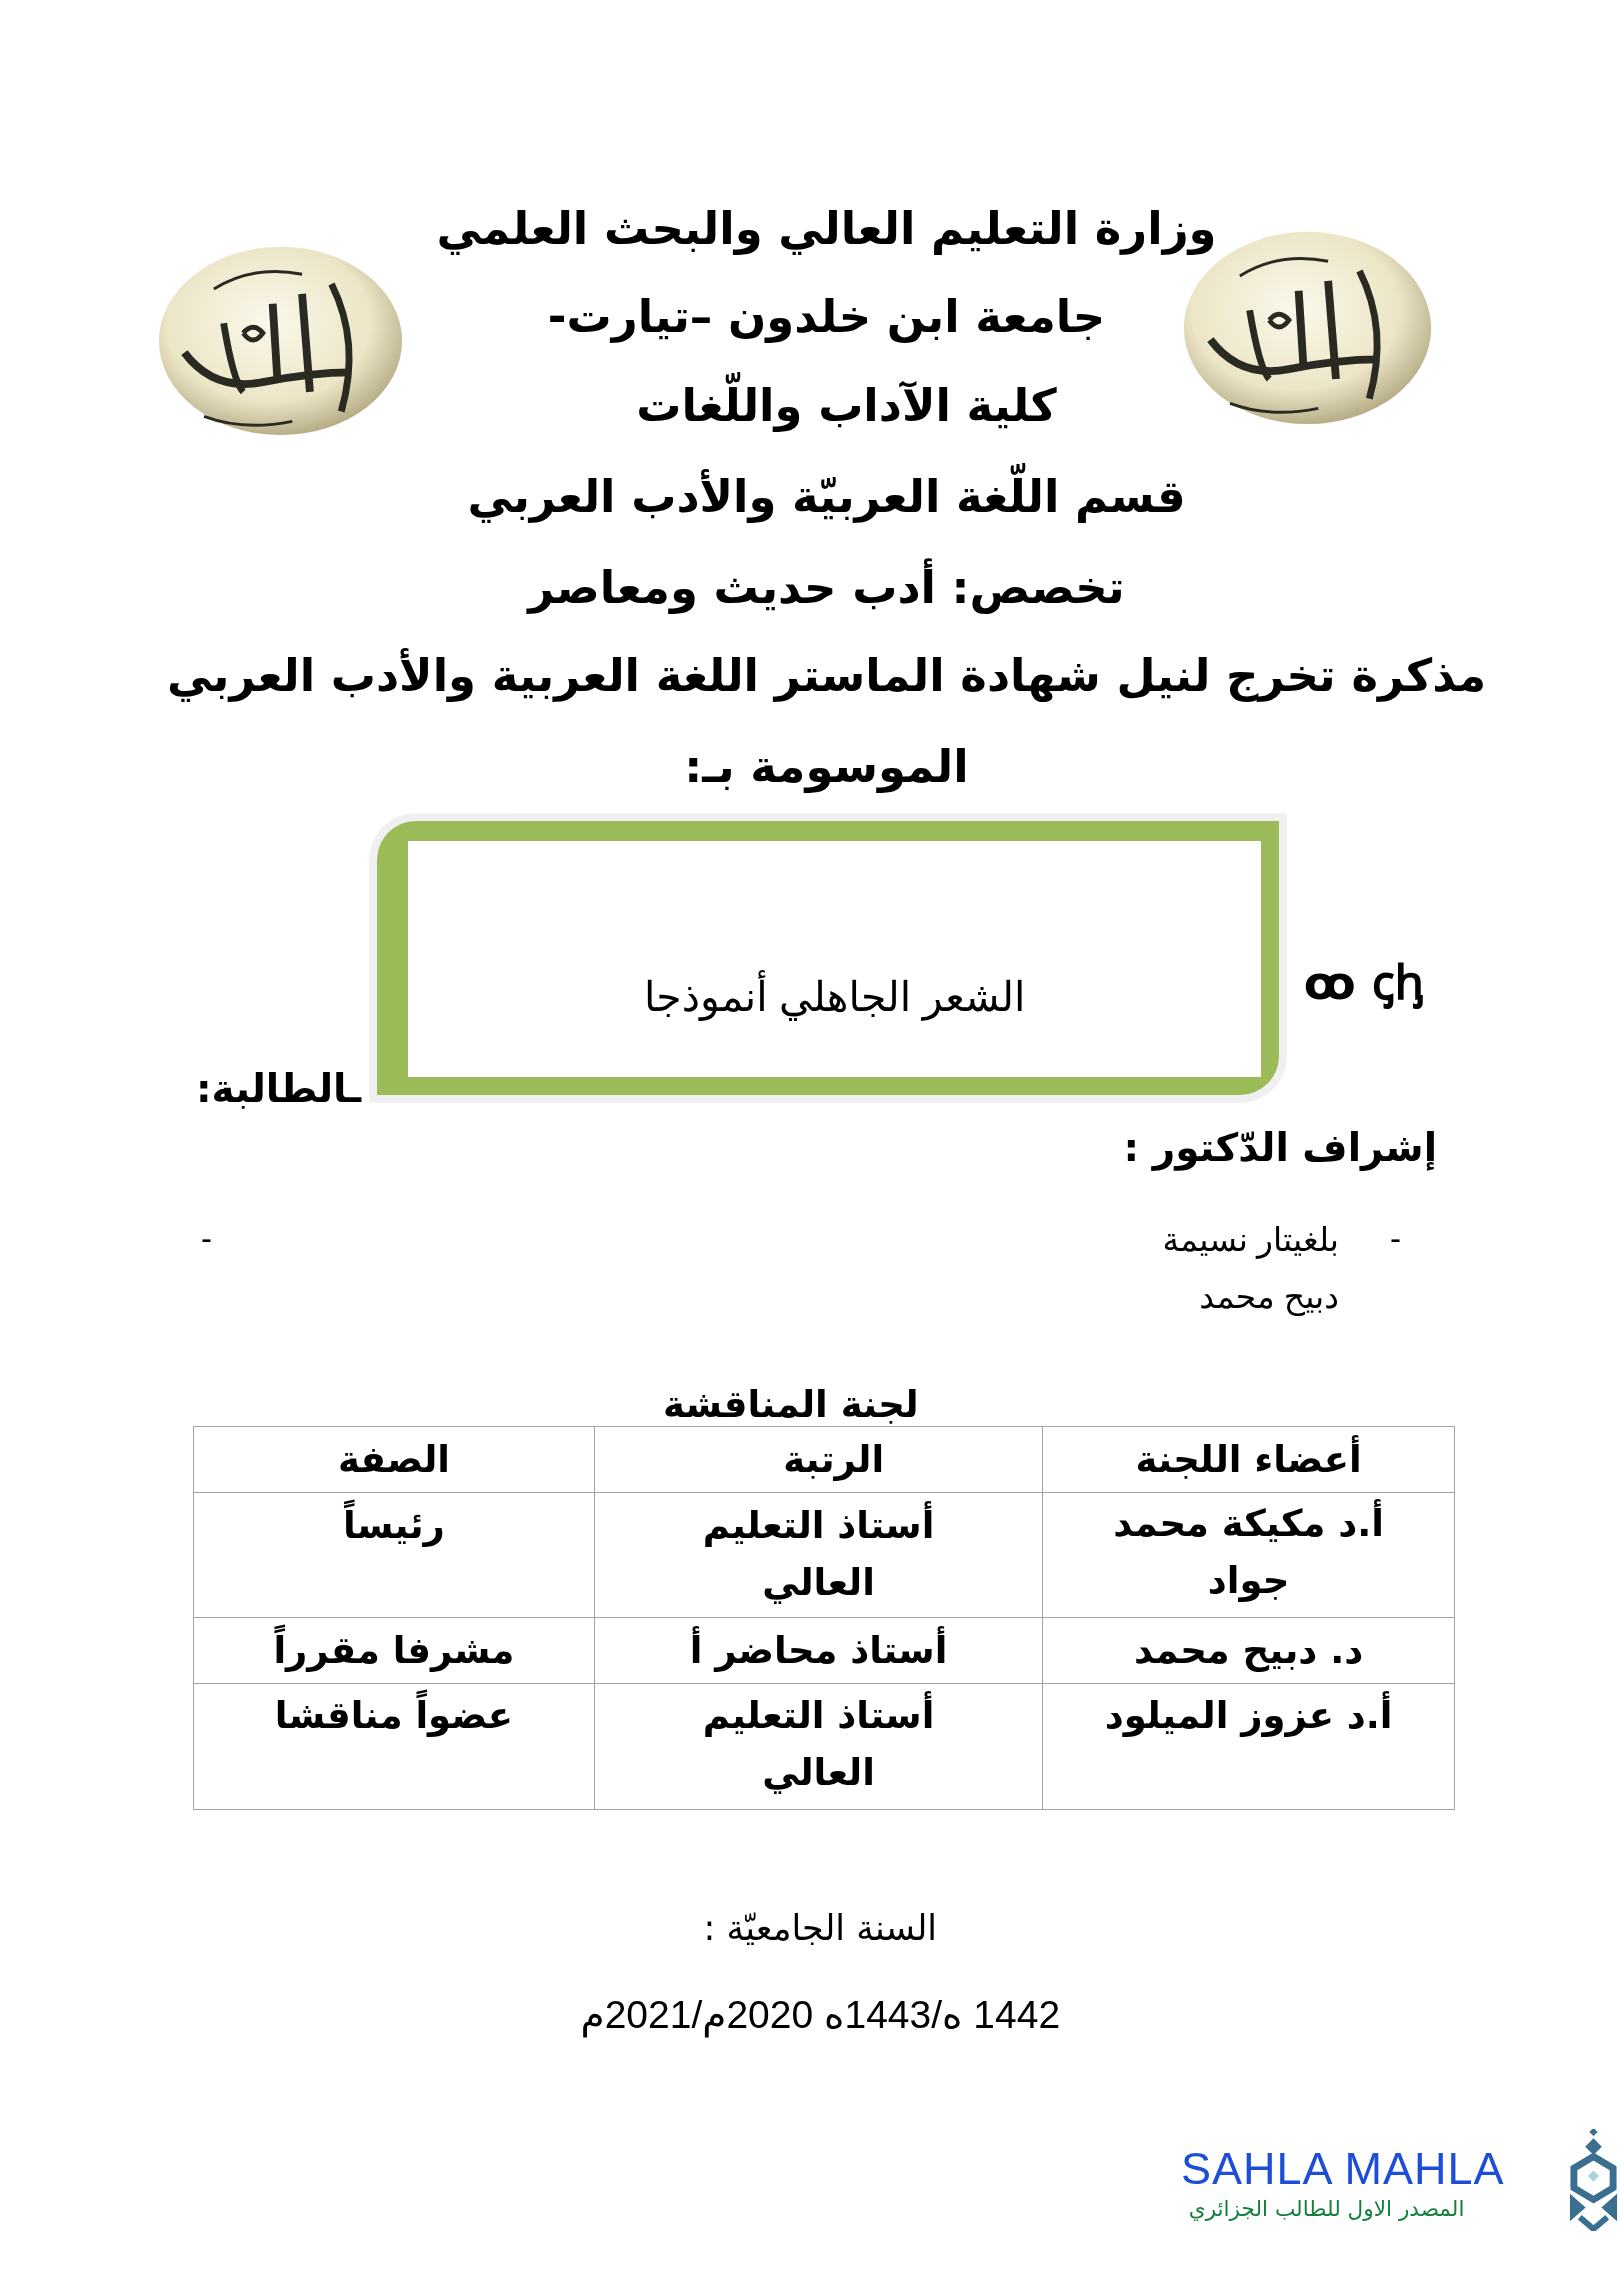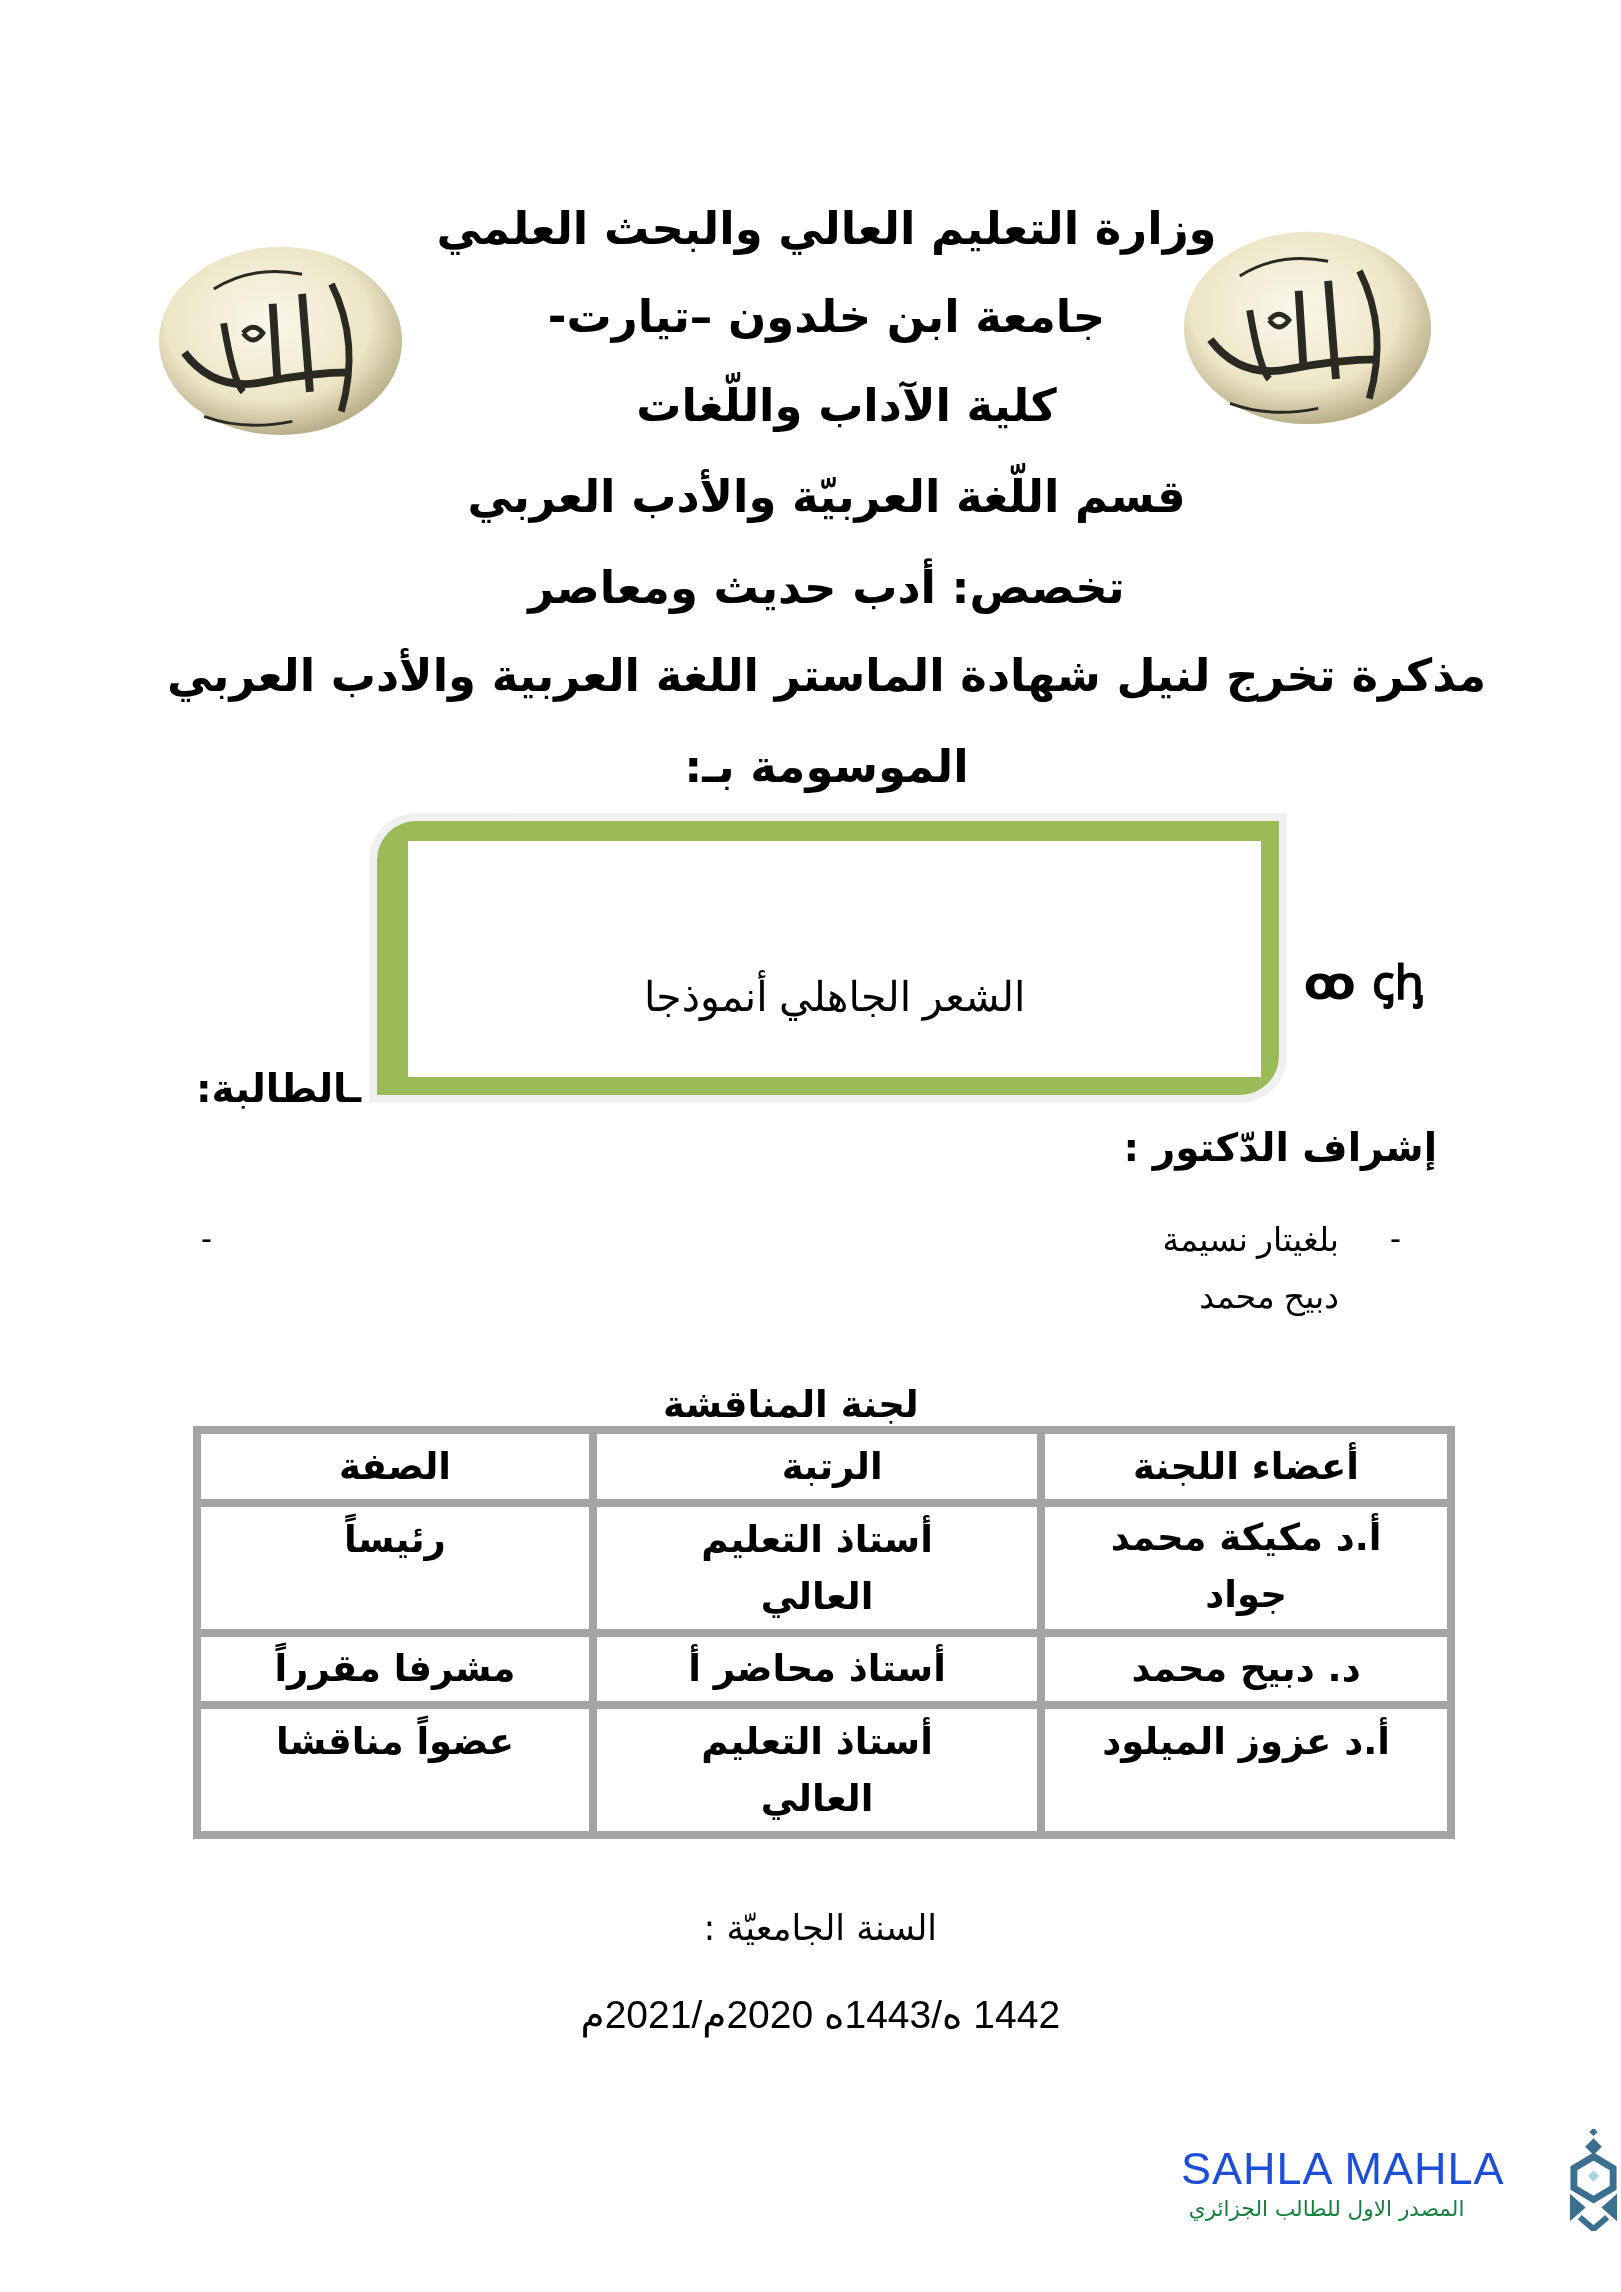--- a/index.html
+++ b/index.html
@@ -7,21 +7,21 @@
   .abs { position: absolute; }
   .heading-line { position: absolute; left: 16px; width: 1621px; text-align: center; direction: rtl; font-weight: bold; font-size: 45px; line-height: 49px; white-space: nowrap; }
   .logo { position: absolute; }
   .green-box { position: absolute; left: 377px; top: 821px; width: 902px; height: 274px; background: #9bbb59; border-radius: 39px 0 39px 0; box-shadow: 0 0 0 7.8px #f0f0f0; }
   .green-inner { position: absolute; left: 31px; top: 19.6px; right: 17.6px; bottom: 17.6px; background: #fff; direction: rtl; text-align: center; font-family: "Liberation Sans", sans-serif; font-size: 41px; }
   .green-inner .l1 { position: absolute; left: 0; right: 0; top: 27.4px; }
   .green-inner .l2 { position: absolute; left: 0; right: 0; top: 132px; }
   .bold-label { font-weight: bold; font-size: 39px; direction: rtl; white-space: nowrap; }
   .plain { font-family: "Liberation Sans", sans-serif; font-size: 33px; direction: rtl; white-space: nowrap; }
   table.committee { position: absolute; left: 193px; top: 1426px; width: 1262px; border-collapse: collapse; direction: rtl; }
-  table.committee td, table.committee th { border: 8px solid #a3a3a3; font-weight: bold; font-size: 37px; text-align: center; vertical-align: top; padding: 3.9px 9.8px; line-height: 57px; }
+  table.committee td, table.committee th { border: 1px solid #a3a3a3; font-weight: bold; font-size: 37px; text-align: center; vertical-align: top; padding: 3.9px 9.8px; line-height: 57px; }
   .sm-text { font-family: "Liberation Sans", sans-serif; color: #1d4ed8; font-size: 45px; letter-spacing: 1px; }
   .sm-sub { font-family: "DejaVu Sans", sans-serif; color: #15803d; font-size: 21.6px; direction: rtl; }
 </style>
 </head>
 <body>
 
 <div class="logo" style="left:155px; top:235px; width:251px; height:206px;">
   <svg width="251" height="206" viewBox="0 0 256 210">
     <defs>
       <radialGradient id="sealGradL" cx="45%" cy="40%" r="60%">

